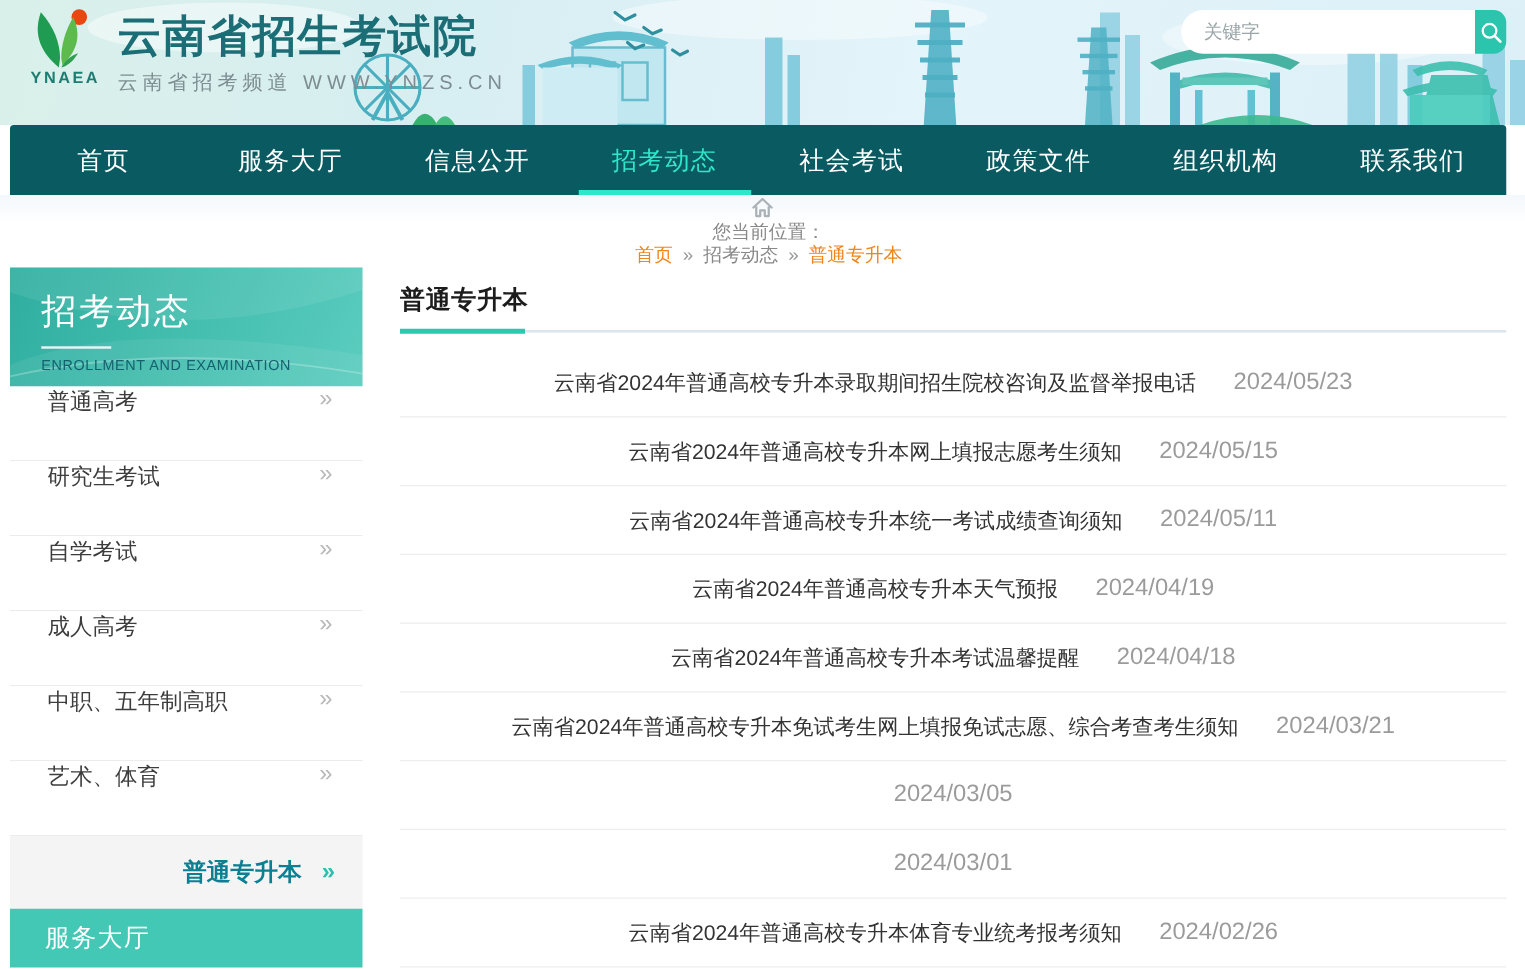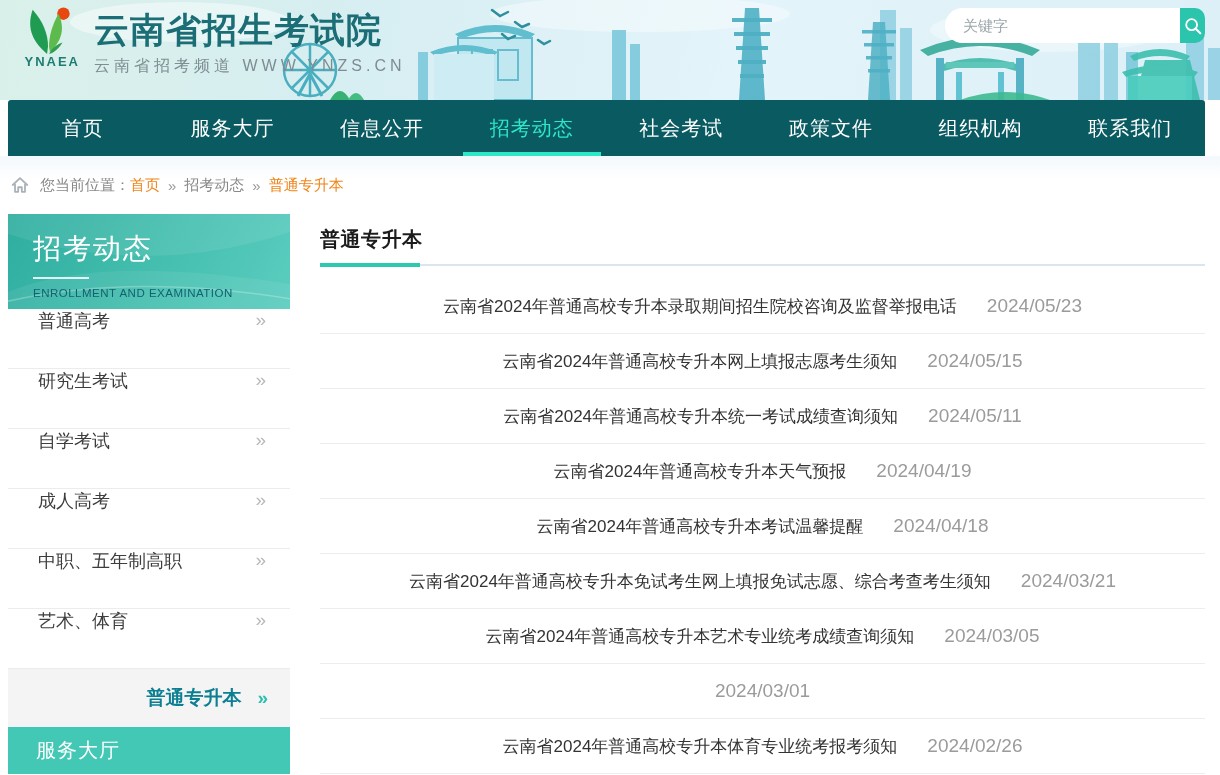--- a/index.html
+++ b/index.html
@@ -29,21 +29,21 @@
   .nav { margin:0 15px 0 8px; height:56px; background:#095a61; display:flex;
     border-radius:3px 3px 0 0; position:relative; z-index:2; }
   .nav-item { flex:1; display:flex; align-items:center; justify-content:center;
     color:#ffffff; font-size:20px; cursor:pointer; position:relative; letter-spacing:1px; }
   .nav-item.active { color:#2ee6c9; }
   .nav-item.active::after { content:""; position:absolute; left:6px; right:6px; bottom:0;
     height:4px; background:#2ee6c9; }
 
   
   .breadcrumb { height:58px; display:flex; align-items:center; padding-left:10px;
-    font-size:15px; color:#888; background:linear-gradient(180deg,#f3f8fc 0%,#ffffff 40%); }
+    font-size:15px; color:#888; background:linear-gradient(180deg,#f3f8fc 0%,#ffffff 40%);flex-direction:column; }
   .breadcrumb .home-ic { margin-right:10px; display:flex; }
   .crumb { display:flex; align-items:center; }
   .crumb .sep { display:none; color:#999; margin:0 8px; font-size:15px; }
   .crumb + .crumb .sep { display:inline; }
   .crumb .lbl { color:#888; cursor:pointer; }
   .crumb.hl .lbl { color:#f08519; }
 
   
   .content { display:flex; margin:0 15px 0 8px; align-items:flex-start; }
 
@@ -341,21 +341,20 @@
           <span class="title">云南省2024年普通高校专升本考试温馨提醒</span>
           <span class="date">2024/04/18</span>
         </div>
 
         <div class="article-row">
           <span class="title">云南省2024年普通高校专升本免试考生网上填报免试志愿、综合考查考生须知</span>
           <span class="date">2024/03/21</span>
         </div>
 
         <div class="article-row">
-          <span class="title">云南省2024年普通高校专升本艺术专业统考成绩查询须知</span>
           <span class="date">2024/03/05</span>
         </div>
 
         <div class="article-row">
           <span class="date">2024/03/01</span>
         </div>
 
         <div class="article-row">
           <span class="title">云南省2024年普通高校专升本体育专业统考报考须知</span>
           <span class="date">2024/02/26</span>

